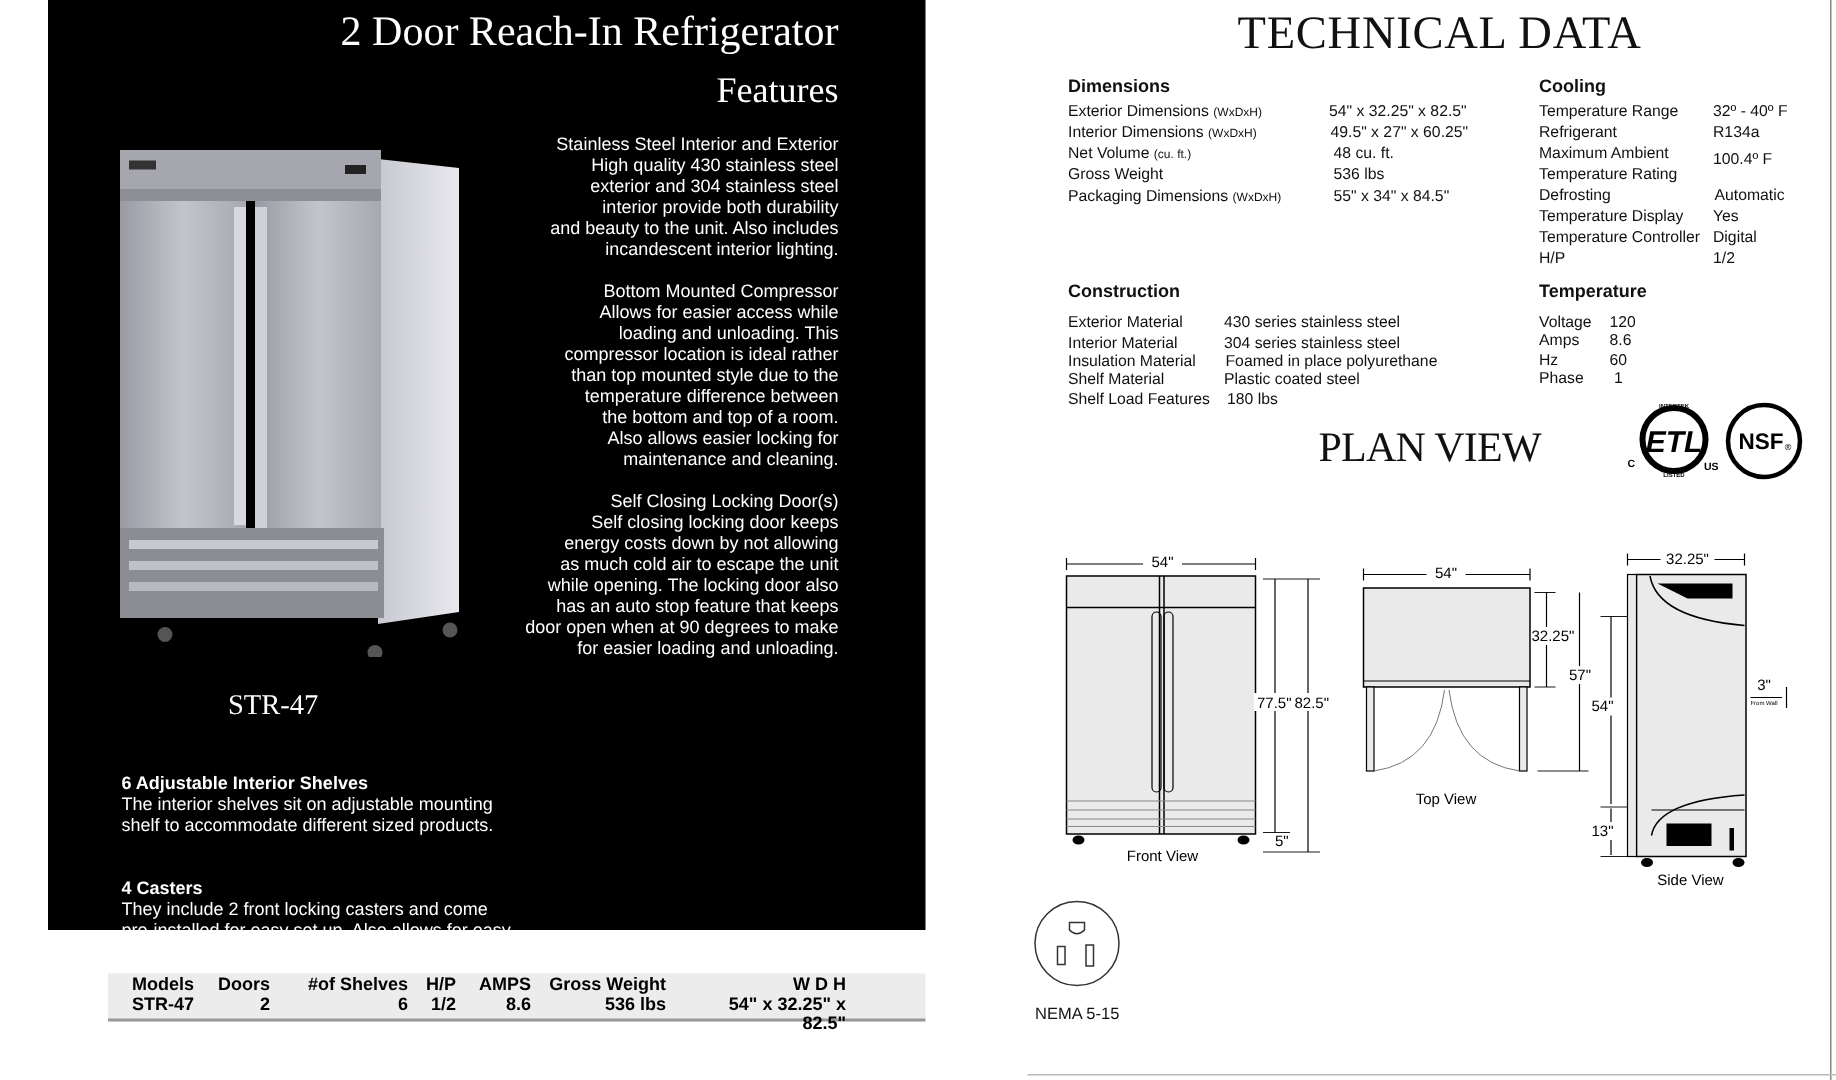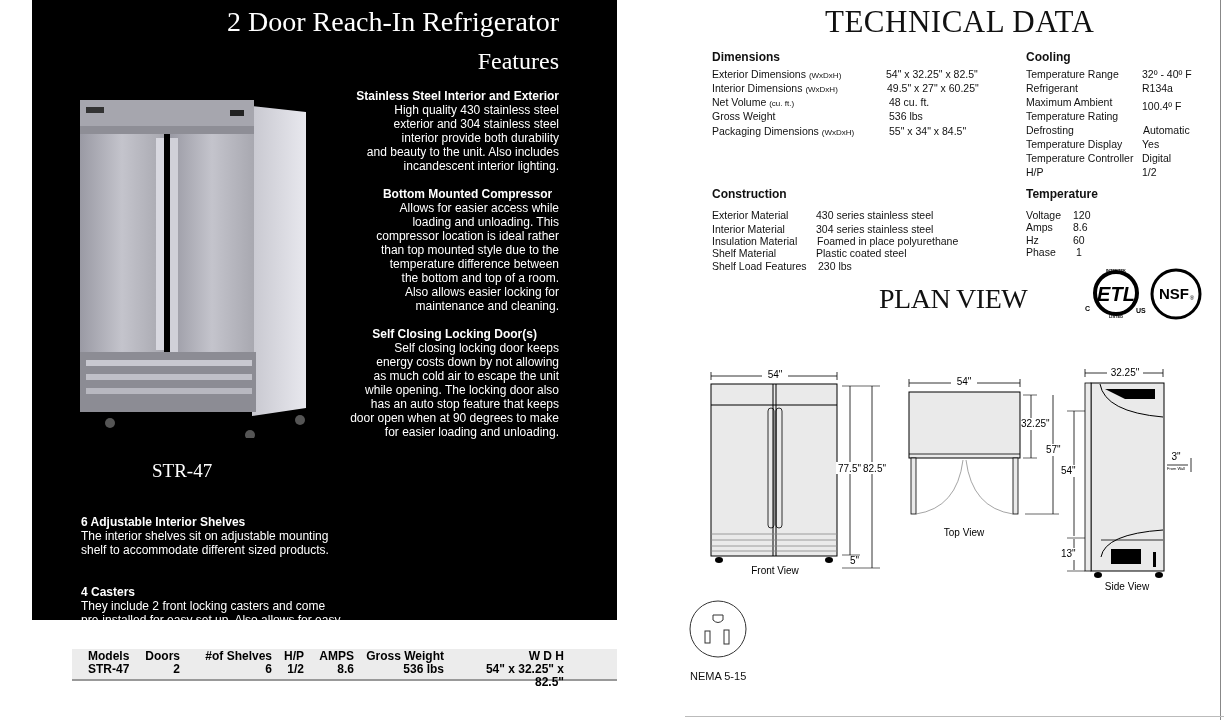--- a/index.html
+++ b/index.html
@@ -3,21 +3,21 @@
 <meta charset="utf-8">
 <style>
   html, body { margin:0; padding:0; }
   body { width:1224px; height:720px; position:relative; overflow:hidden; background:#ffffff; font-family:"Liberation Sans", sans-serif; }
   .left { position:absolute; left:0; top:0; width:617px; height:620px; background:#000; color:#fff;margin-left:32px; }
   .right { position:absolute; left:617px; top:0; width:607px; height:720px; background:#fff; color:#111; }
   .serif { font-family:"Liberation Serif", "DejaVu Serif", serif; }
   .title { position:absolute; right:90px; top:6px; font-size:28px; letter-spacing:0px; white-space:nowrap; }
   .subtitle { position:absolute; right:90px; top:48px; font-size:24px; white-space:nowrap; }
   .feat { position:absolute; right:90px; text-align:right; font-size:12px; line-height:14px; }
-  .feat .h { font-weight:bold;text-align:center; }
+  .feat .h { font-weight:normal; }
   .feat-left { position:absolute; left:49px; text-align:left; font-size:12px; line-height:14px; width:280px; }
   .feat-left .h { font-weight:bold; }
   .fridge { position:absolute; left:48px; top:98px; width:252px; height:340px; }
   .model-cap { position:absolute; left:120px; top:460px; font-size:19px; }
   .spec-bar { position:absolute; left:40px; top:649px; width:554px; height:30px; background:#ececec; border-bottom:2px solid #999; color:#000; font-size:12px; font-weight:bold; }
   .spec-col { position:absolute; top:1px; text-align:right; line-height:13px; }
   
   .tech-title { position:absolute; left:208px; top:4px; font-size:31px; letter-spacing:0.5px; }
   .vline { position:absolute; left:603px; top:0; width:1px; height:720px; background:#888; }
   .sec-h { position:absolute; font-weight:bold; font-size:12px; }
@@ -211,21 +211,21 @@
   <div class="row" style="left:95px;top:235px;width:300px">
     <span class="k">Insulation Material</span>
     <span class="v" style="left:105px">Foamed in place polyurethane</span>
   </div>
   <div class="row" style="left:95px;top:247px;width:300px">
     <span class="k">Shelf Material</span>
     <span class="v" style="left:104px">Plastic coated steel</span>
   </div>
   <div class="row" style="left:95px;top:260px;width:300px">
     <span class="k">Shelf Load Features</span>
-    <span class="v" style="left:106px">230 lbs</span>
+    <span class="v" style="left:106px">180 lbs</span>
   </div>
 
   <div class="sec-h" style="left:409px;top:187px">Temperature</div>
   <div class="row" style="left:409px;top:209px;width:120px">
     <span class="k">Voltage</span>
     <span class="v" style="left:47px">120</span>
   </div>
   <div class="row" style="left:409px;top:221px;width:120px">
     <span class="k">Amps</span>
     <span class="v" style="left:47px">8.6</span>

